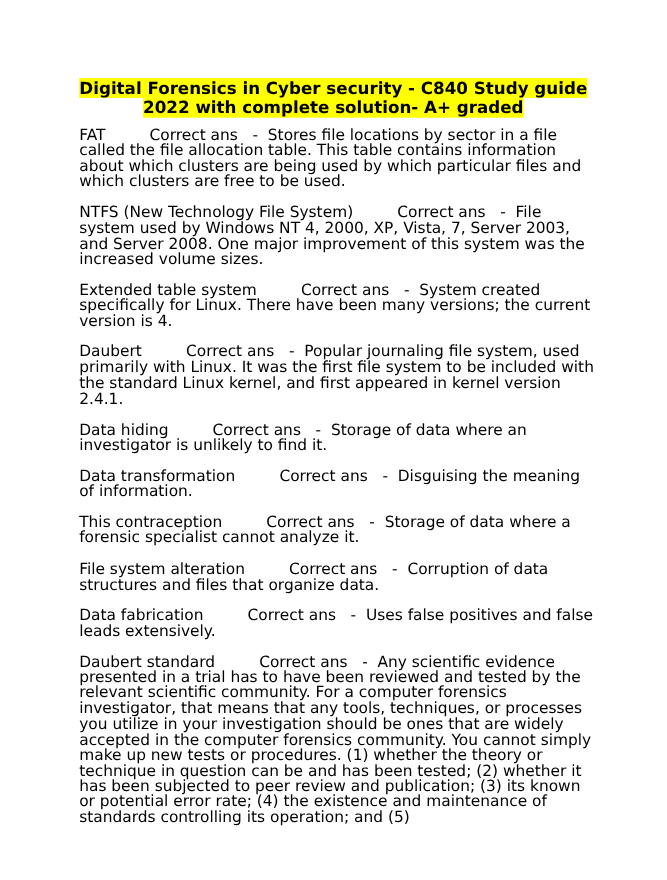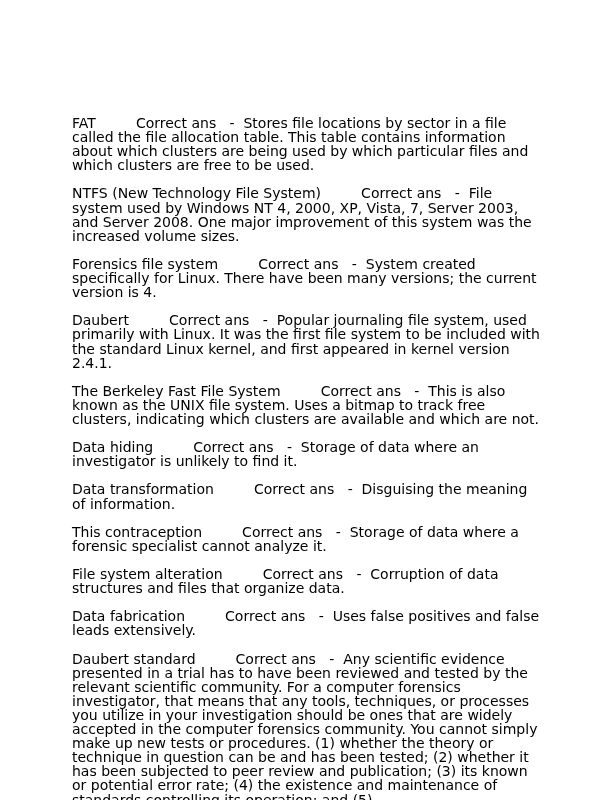--- a/index.html
+++ b/index.html
@@ -11,27 +11,30 @@
   .title span { background:#ffff00; }
   .body { position:absolute; left:72px; top:116px; width:470px;
           font-size:14px; line-height:14.1px; }
   .entry { margin:0 0 14.1px 0; }
   .term, .ca, .sep { white-space:pre; }
 </style>
 </head>
 <body>
 
 <div class="page">
+  <div class="title">
+    <span style="background: rgb(255, 255, 0);">Digital Forensics in Cyber security - C840 Study guide</span><br>
+    <span style="background: rgb(255, 255, 0);">2022 with complete solution- A+ graded</span>
+  </div>
 
   <div class="body">
     <div class="entry"><span class="term">FAT</span><span class="ca">         </span><span>Correct ans</span><span class="sep">   -  </span><span>Stores file locations by sector in a file called the file allocation table. This table contains information about which clusters are being used by which particular files and which clusters are free to be used.</span></div>
     <div class="entry"><span class="term">NTFS (New Technology File System)</span><span class="ca">         </span><span>Correct ans</span><span class="sep">   -  </span><span>File system used by Windows NT 4, 2000, XP, Vista, 7, Server 2003, and Server 2008. One major improvement of this system was the increased volume sizes.</span></div>
-    <div class="entry"><span class="term">Forensics file system</span><span class="ca">         </span><span>Correct ans</span><span class="sep">   -  </span><span>System created specifically for Linux. There have been many versions; the current version is 4.</span></div>
+    <div class="entry"><span class="term">Extended table system</span><span class="ca">         </span><span>Correct ans</span><span class="sep">   -  </span><span>System created specifically for Linux. There have been many versions; the current version is 4.</span></div>
     <div class="entry"><span class="term">Daubert</span><span class="ca">         </span><span>Correct ans</span><span class="sep">   -  </span><span>Popular journaling file system, used primarily with Linux. It was the first file system to be included with the standard Linux kernel, and first appeared in kernel version 2.4.1.</span></div>
-    <div class="entry"><span class="term">The Berkeley Fast File System</span><span class="ca">         </span><span>Correct ans</span><span class="sep">   -  </span><span>This is also known as the UNIX file system. Uses a bitmap to track free clusters, indicating which clusters are available and which are not.</span></div>
     <div class="entry"><span class="term">Data hiding</span><span class="ca">         </span><span>Correct ans</span><span class="sep">   -  </span><span>Storage of data where an investigator is unlikely to find it.</span></div>
     <div class="entry"><span class="term">Data transformation</span><span class="ca">         </span><span>Correct ans</span><span class="sep">   -  </span><span>Disguising the meaning of information.</span></div>
     <div class="entry"><span class="term">This contraception</span><span class="ca">         </span><span>Correct ans</span><span class="sep">   -  </span><span>Storage of data where a forensic specialist cannot analyze it.</span></div>
     <div class="entry"><span class="term">File system alteration</span><span class="ca">         </span><span>Correct ans</span><span class="sep">   -  </span><span>Corruption of data structures and files that organize data.</span></div>
     <div class="entry"><span class="term">Data fabrication</span><span class="ca">         </span><span>Correct ans</span><span class="sep">   -  </span><span>Uses false positives and false leads extensively.</span></div>
     <div class="entry"><span class="term">Daubert standard</span><span class="ca">         </span><span>Correct ans</span><span class="sep">   -  </span><span>Any scientific evidence presented in a trial has to have been reviewed and tested by the relevant scientific community. For a computer forensics investigator, that means that any tools, techniques, or processes you utilize in your investigation should be ones that are widely accepted in the computer forensics community. You cannot simply make up new tests or procedures. (1) whether the theory or technique in question can be and has been tested; (2) whether it has been subjected to peer review and publication; (3) its known or potential error rate; (4) the existence and maintenance of standards controlling its operation; and (5)</span></div>
   </div>
 </div>
 
 </body></html>

